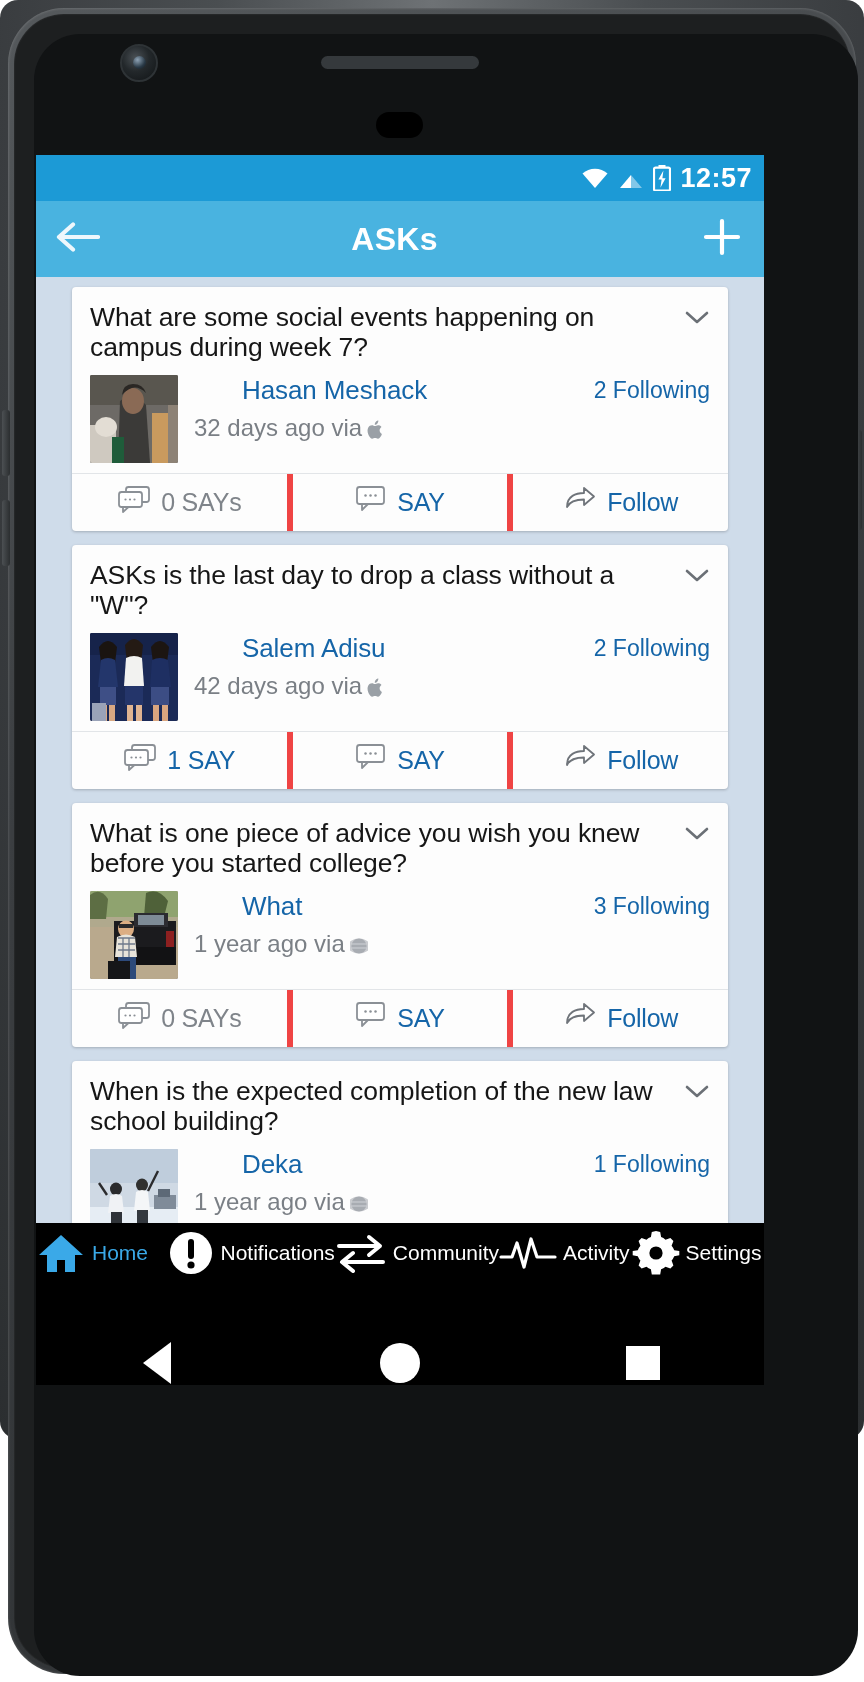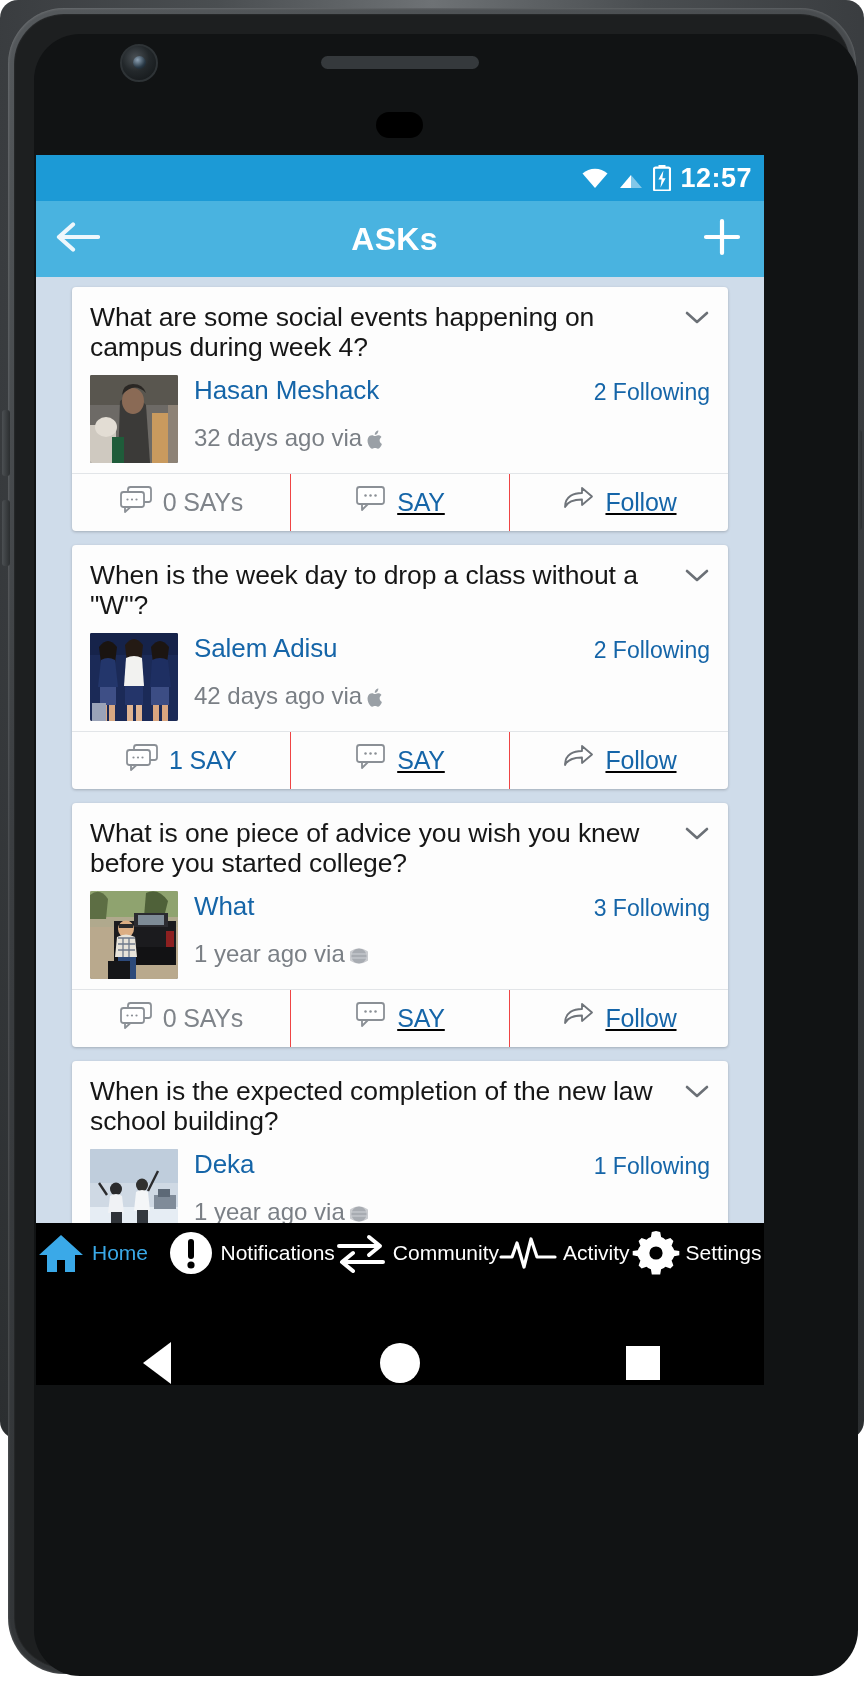--- a/index.html
+++ b/index.html
@@ -135,45 +135,45 @@
     width: 30px; height: 24px;
   }
   .card-meta { display: flex; align-items: flex-start; margin-top: 12px; }
   .avatar {
     width: 88px; height: 88px; flex: 0 0 88px;
     border-radius: 2px; overflow: hidden; background: #777;
     position: relative;
   }
   .avatar canvas, .avatar .ph { width: 100%; height: 100%; display:block; }
   .meta-text { margin-left: 16px; flex: 1 1 auto; min-width: 0; }
-  .meta-row1 { display: flex; align-items: flex-end; }
+  .meta-row1 { display: flex; align-items: center; margin-left: 48px; }
   .author {
     font-size: 26px; color: #1565a8; font-weight: normal;
     letter-spacing: -.1px;
   }
   .following {
     margin-left: auto; font-size: 23px; color: #1565a8;
     white-space: nowrap; padding-left: 10px;
   }
   .timeago {
-    font-size: 24px; color: #7a7f85; margin-top: 18px;
+    font-size: 24px; color: #7a7f85; margin-top: 8px;
     display: flex; align-items: center; gap: 5px;
   }
   .src-icon { display: inline-block; width: 18px; height: 20px; }
 
   
   .card-actions {
     display: flex; border-top: 1px solid #e2e5e8;
     height: 58px;
   }
   .action {
     flex: 1 1 0; display: flex; align-items: center; justify-content: center;
     gap: 10px; font-size: 25px; position: relative;
   }
-  .action + .action { border-left: 1px solid #ef4444; text-decoration: underline; }
+  .action + .action { border-left: 6px solid #ef4444; }
   .action .lbl { letter-spacing: -.2px; }
   .action.muted .lbl { color: #7f848a; }
   .action.link .lbl { color: #1565a8; }
   .ico { display: inline-block; }
 
   
   .tabbar {
     height: 96px; background: #000000;
     display: flex; align-items: flex-start; padding-top: 8px;
   }
@@ -256,21 +256,21 @@
             <path d="M20 4 L20 36 M4 20 L36 20" stroke="#ffffff" stroke-width="4.2" stroke-linecap="round"></path>
           </svg>
         </span>
       </div>
     </div>
 
     <div class="feed">
 
       <div class="card">
         <div class="card-top">
-          <div class="card-question">What are some social events happening on campus during week 4?</div>
+          <div class="card-question">What are some social events happening on campus during week 7?</div>
           <span class="chevron">
             <svg width="30" height="24" viewBox="0 0 30 24">
               <path d="M5 8 L15 17 L25 8" stroke="#6b7076" stroke-width="2.6" fill="none" stroke-linecap="round" stroke-linejoin="round"></path>
             </svg>
           </span>
           <div class="card-meta">
             <div class="avatar">
               <svg class="ph" viewBox="0 0 88 88" preserveAspectRatio="none">
                 <rect width="88" height="88" fill="#6d6a66"></rect>
                 <rect y="0" width="88" height="30" fill="#59564f"></rect>
@@ -333,21 +333,21 @@
                 <path d="M4 21 C4 10 13 7 21 7 L21 2 L31 10.5 L21 19 L21 13.5 C13.5 13.5 7 15 4 21 Z" fill="#fff" stroke="#6f747a" stroke-width="1.8" stroke-linejoin="round"></path>
               </svg>
             </span>
             <span class="lbl">Follow</span>
           </div>
         </div>
       </div>
 
       <div class="card">
         <div class="card-top">
-          <div class="card-question">When is the week day to drop a class without a "W"?</div>
+          <div class="card-question">ASKs is the last day to drop a class without a "W"?</div>
           <span class="chevron">
             <svg width="30" height="24" viewBox="0 0 30 24">
               <path d="M5 8 L15 17 L25 8" stroke="#6b7076" stroke-width="2.6" fill="none" stroke-linecap="round" stroke-linejoin="round"></path>
             </svg>
           </span>
           <div class="card-meta">
             <div class="avatar">
               <svg class="ph" viewBox="0 0 88 88" preserveAspectRatio="none">
                 <rect width="88" height="88" fill="#1b2a57"></rect>
                 <rect y="0" width="88" height="22" fill="#16234a"></rect>

